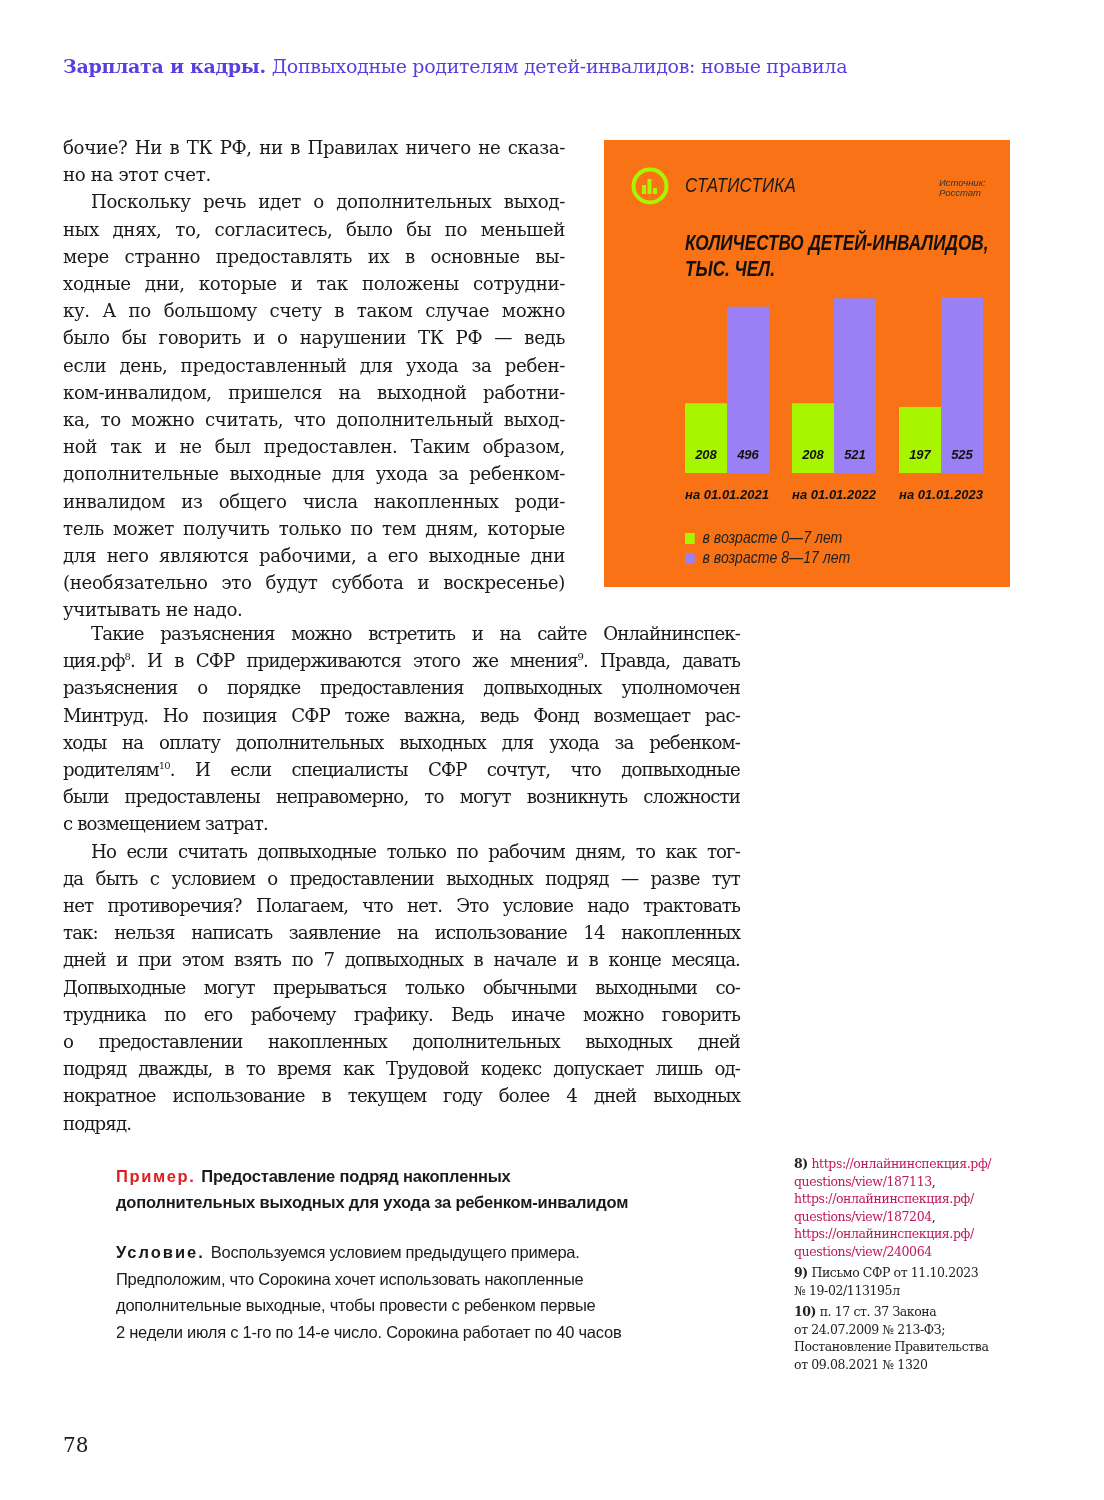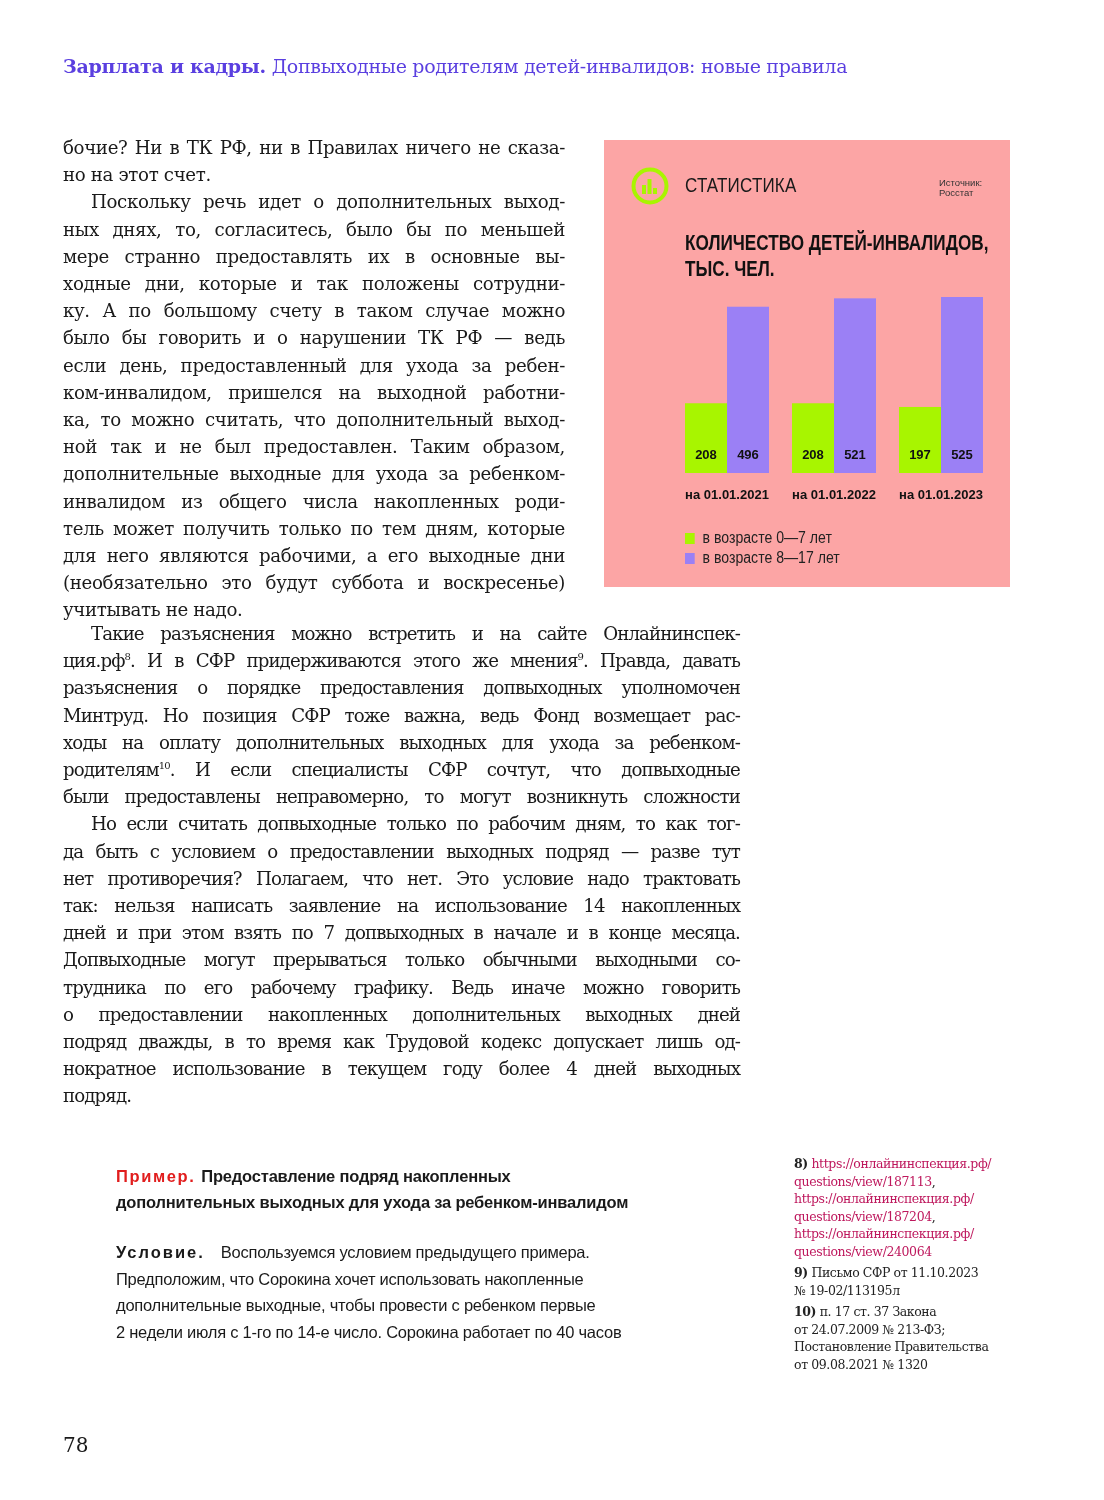--- a/index.html
+++ b/index.html
@@ -8,35 +8,35 @@
   .running-head .section { font-weight: bold; }
   .body-text { position: absolute; font-family: "DejaVu Serif", serif; font-size: 18.2px; line-height: 27.2px; color: #1a1a1a; letter-spacing: -0.35px; }
   .line { display: block; white-space: nowrap; text-align: justify; text-align-last: justify; }
   .line.last { text-align-last: left; }
   .indent { padding-left: 28px; }
   .col1 { left: 63px; top: 134px; width: 502px; }
   .col2 { left: 63px; top: 620px; width: 677px; }
   .col2 .line { letter-spacing: -0.9px; }
   sup { font-size: 10px; line-height: 0; }
 
-  .stat-box { position: absolute; left: 604px; top: 140px; width: 406px; height: 447px; background: #fca5a5; }
+  .stat-box { position: absolute; left: 604px; top: 140px; width: 406px; height: 447px; background: #f97316; font-style: italic; }
   .stat-icon { position: absolute; left: 27px; top: 27px; width: 38px; height: 38px; }
   .stat-title { position: absolute; left: 81px; top: 34px; font-family: "Liberation Sans", sans-serif; font-size: 20px; color: #1a1a1a; transform: scaleX(0.85); transform-origin: left; letter-spacing: 0.2px; }
   .stat-source { position: absolute; left: 335px; top: 38px; font-family: "Liberation Sans", sans-serif; font-size: 9.5px; line-height: 10px; color: #333; }
   .chart-title { position: absolute; left: 81px; top: 90px; font-family: "Liberation Sans", sans-serif; font-weight: bold; font-size: 22px; line-height: 26px; color: #111; transform: scaleX(0.78); transform-origin: left; white-space: nowrap; }
   .chart-svg { position: absolute; left: 0; top: 0; }
   .legend { position: absolute; left: 81px; top: 388px; font-family: "Liberation Sans", sans-serif; font-size: 16px; color: #222; }
   .legend-item { display: flex; align-items: center; height: 20px; transform: scaleX(0.88); transform-origin: left; }
   .swatch { width: 11px; height: 11px; margin-right: 9px; }
 
   .example { position: absolute; left: 116px; top: 1163px; width: 620px; font-family: "Liberation Sans", sans-serif; color: #1a1a1a; }
   .ex-head { font-size: 16.5px; line-height: 26px; font-weight: bold; letter-spacing: -0.2px; }
   .ex-label-red { color: #e11d1d; letter-spacing: 1.6px; margin-right: 6px; }
   .ex-body { margin-top: 24px; font-size: 16.5px; line-height: 26.5px; letter-spacing: -0.25px; }
-  .ex-label { font-weight: bold; letter-spacing: 2px; margin-right: 16px; }
+  .ex-label { font-weight: bold; letter-spacing: 2px; margin-right: 6px; }
 
   .footnotes { position: absolute; left: 794px; top: 1155px; width: 230px; font-family: "DejaVu Serif", serif; font-size: 12.5px; line-height: 17.5px; color: #222; letter-spacing: -0.4px; }
   .fn { margin-bottom: 4px; }
   .fn-num { font-weight: bold; }
   .fn-link { color: #be185d; }
   .page-number { position: absolute; left: 63px; top: 1433px; font-family: "DejaVu Serif", serif; font-size: 20px; color: #1a1a1a; }
 </style>
 </head>
 <body>
 
@@ -112,20 +112,21 @@
 </div>
 
 <div class="body-text col2">
   <span class="line indent">Такие разъяснения можно встретить и на сайте Онлайнинспек-</span>
   <span class="line"><span>ция.рф</span><sup>8</sup><span>. И в СФР придерживаются этого же мнения</span><sup>9</sup><span>. Правда, давать</span></span>
   <span class="line">разъяснения о порядке предоставления допвыходных уполномочен</span>
   <span class="line">Минтруд. Но позиция СФР тоже важна, ведь Фонд возмещает рас-</span>
   <span class="line">ходы на оплату дополнительных выходных для ухода за ребенком-</span>
   <span class="line"><span>родителям</span><sup>10</sup><span>. И если специалисты СФР сочтут, что допвыходные</span></span>
   <span class="line">были предоставлены неправомерно, то могут возникнуть сложности</span>
+  <span class="line last">с возмещением затрат.</span>
   <span class="line indent">Но если считать допвыходные только по рабочим дням, то как тог-</span>
   <span class="line">да быть с условием о предоставлении выходных подряд — разве тут</span>
   <span class="line">нет противоречия? Полагаем, что нет. Это условие надо трактовать</span>
   <span class="line">так: нельзя написать заявление на использование 14 накопленных</span>
   <span class="line">дней и при этом взять по 7 допвыходных в начале и в конце месяца.</span>
   <span class="line">Допвыходные могут прерываться только обычными выходными со-</span>
   <span class="line">трудника по его рабочему графику. Ведь иначе можно говорить</span>
   <span class="line">о предоставлении накопленных дополнительных выходных дней</span>
   <span class="line">подряд дважды, в то время как Трудовой кодекс допускает лишь од-</span>
   <span class="line">нократное использование в текущем году более 4 дней выходных</span>

